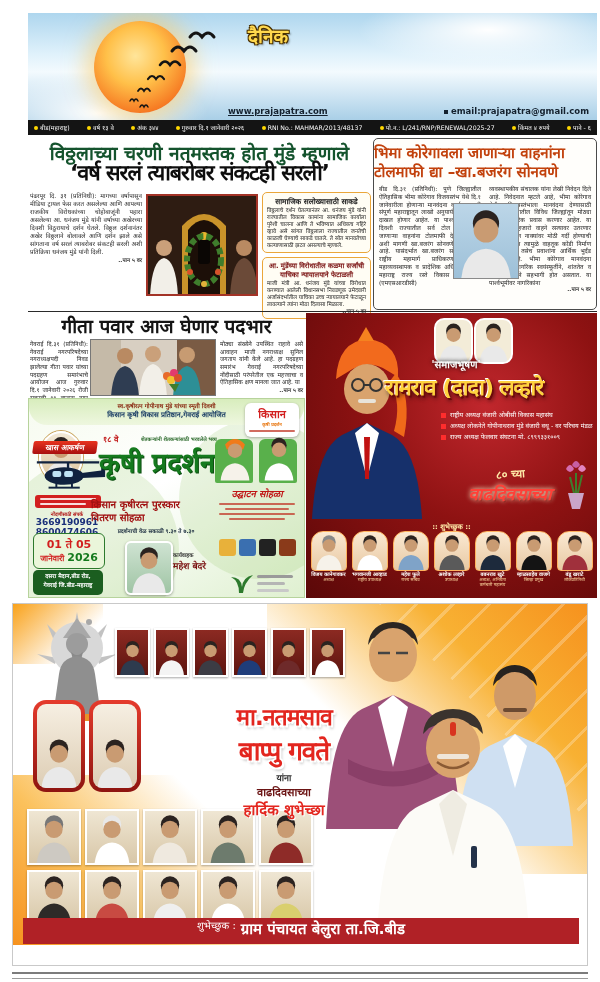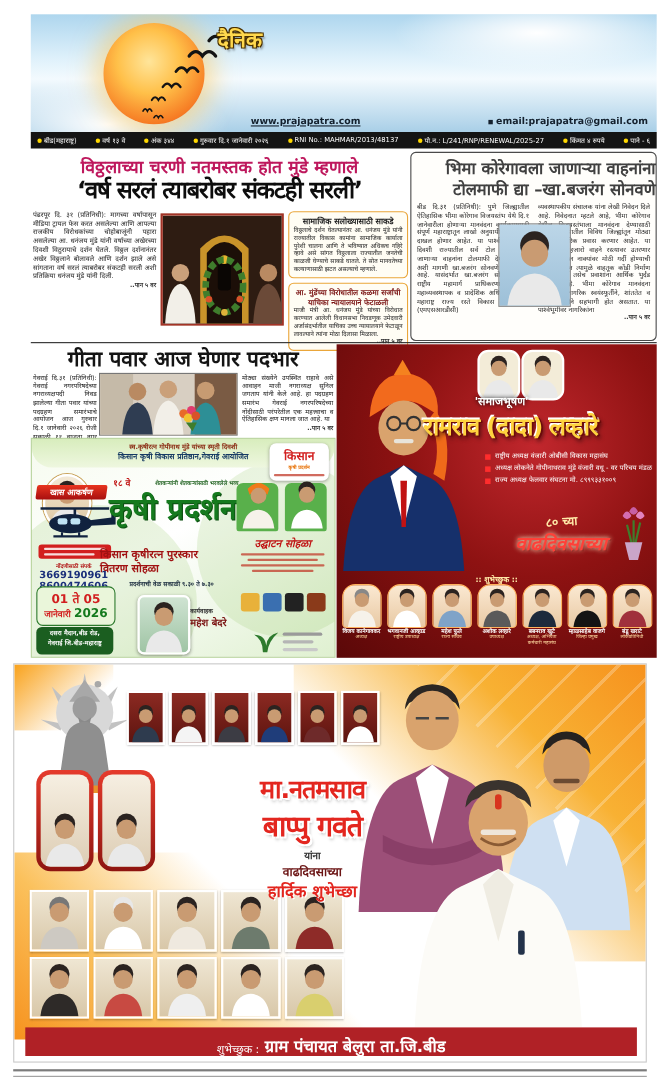--- a/index.html
+++ b/index.html
@@ -6,45 +6,45 @@
   .page{position:relative;width:600px;height:982px;background:#ffffff;margin:0 auto;overflow:hidden;
         font-family:"DejaVu Sans",sans-serif;color:#111;}
   .abs{position:absolute;}
   
   .masthead{left:28px;top:13px;width:569px;height:107px;overflow:hidden;
     background:linear-gradient(180deg,#aed6ee 0%,#dff1fb 38%,#f3fafe 55%,#a9cfe7 100%);}
   .cloud{position:absolute;background:radial-gradient(closest-side,#ffffff,rgba(255,255,255,0));border-radius:50%;}
   .sun{position:absolute;left:66px;top:8px;width:92px;height:92px;border-radius:50%;
     background:radial-gradient(circle at 45% 38%,#ffe59a 0%,#ffc049 38%,#f5731f 78%,#ea5a12 100%);
     box-shadow:0 0 22px 8px rgba(255,200,90,.55);}
-  .brand-top{position:absolute;left:170px;top:10px;width:140px;
+  .brand-top{position:absolute;left:170px;top:10px;width:140px;text-align:center;
     font-size:19px;font-weight:900;color:#ffd84d;
     text-shadow:1px 1px 0 #4a3000,-1px -1px 0 #4a3000,1px -1px 0 #4a3000,-1px 1px 0 #4a3000,2px 2px 2px rgba(0,0,0,.35);}
   .brand{position:absolute;left:188px;top:24px;width:344px;text-align:center;
     font-size:58px;line-height:1.0;font-weight:900;color:#e8151c;letter-spacing:-2px;
     text-shadow:1px 1px 0 #9d0d10;}
   .mast-site{position:absolute;left:200px;top:93px;width:160px;font-size:8.5px;font-weight:bold;color:#14212e;text-decoration:underline;}
   .mast-email{position:absolute;right:8px;top:93px;font-size:8.5px;font-weight:bold;color:#14212e;}
   .sqdot{display:inline-block;width:4px;height:4px;background:#14212e;margin-right:3px;vertical-align:middle;}
   
   .info-bar{left:28px;top:120px;width:569px;height:15px;background:#141414;display:flex;align-items:center;
     justify-content:space-between;padding:0 6px;box-sizing:border-box;}
   .ib-item{display:flex;align-items:center;color:#fff;font-size:6.2px;white-space:nowrap;}
   .ib-dot{width:4px;height:4px;border-radius:50%;background:#ffd800;margin-right:2px;flex:none;}
   
-  .kicker{position:absolute;left:0;top:3px;width:100%;text-align:center;font-size:16px;font-weight:800;color:#be185d;}
+  .kicker{position:absolute;left:0;top:3px;width:100%;text-align:center;font-size:19px;font-weight:800;color:#14532d;}
   .lead-head{position:absolute;left:0;top:20px;width:100%;text-align:center;font-size:21.5px;font-weight:900;color:#0d0d0d;letter-spacing:-1px;}
   .news-text{font-size:6.2px;line-height:1.3;text-align:justify;color:#1c1c1c;}
   .jump{font-size:5.5px;font-weight:bold;color:#333;text-align:right;display:block;}
   .sub-box{border:1.2px solid #eaa63a;border-radius:5px;background:#fffdf4;padding:3px 4px;box-sizing:border-box;margin-bottom:4px;}
   .sub-box .bt{font-size:7.3px;font-weight:800;text-align:center;color:#222;margin-bottom:1px;}
   .sub-box.red .bt{color:#7a1212;font-size:6.8px;}
   .sub-box .bb{font-size:5.5px;line-height:1.28;text-align:justify;color:#222;}
   .toll{left:373px;top:138px;width:224px;height:172px;border:1.5px solid #4a4a4a;border-radius:5px;background:#fffefb;box-sizing:border-box;}
-  .toll-head{position:absolute;left:0;top:5px;width:100%;text-align:right;font-size:15px;line-height:1.25;font-weight:900;color:#404040;}
+  .toll-head{position:absolute;left:0;top:5px;width:100%;text-align:left;font-size:15px;line-height:1.25;font-weight:900;color:#c2410c;}
   .geeta{left:28px;top:313px;width:277px;height:84px;}
   .geeta-head{position:absolute;left:0;top:0;width:100%;text-align:center;font-size:19px;font-weight:900;color:#141414;}
   .hline{left:28px;top:311px;width:569px;height:0;border-top:1px solid #2a2a2a;}
   
   .photo-frame{box-sizing:border-box;overflow:hidden;background:#dcd4c6;}
   .pp{overflow:hidden;display:block;}
   .pp svg{display:block;width:100%;height:100%;}
   .pp .hair{fill:#2b2320;} .pp .head{fill:#c99b72;} .pp .body{fill:#e9e9e9;}
   
   .krishi{left:28px;top:398px;width:277px;height:200px;box-sizing:border-box;border:1px solid #b7d39c;
@@ -122,22 +122,22 @@
   .bd-s1{font-size:9px;font-weight:800;color:#333;margin-top:3px;}
   .bd-s2{font-size:11px;font-weight:800;color:#6b1414;}
   .bd-s3{font-size:15px;font-weight:900;color:#e3261f;text-shadow:1px 1px 0 #fff;}
   .bd-row6{position:absolute;left:102px;top:24px;display:flex;gap:4px;z-index:2;}
   .bd-row6 .c{width:31px;height:45px;border:2px solid #fff;box-shadow:0 1px 2px rgba(0,0,0,.35);overflow:hidden;background:linear-gradient(#8c2a22,#5d140f);}
   .frame-red{border-radius:13px;background:linear-gradient(#e53b2c,#8e1410);padding:4px;box-sizing:border-box;z-index:2;}
   .frame-red .pp{border-radius:9px;background:linear-gradient(#f6efe2,#ddcdb4);width:100%;height:100%;}
   .bd-grid{position:absolute;left:14px;top:205px;width:286px;z-index:2;}
   .bd-grid .r{display:flex;gap:4px;margin-bottom:5px;}
   .bd-grid .c{width:53px;height:52px;border:2px solid #fff;box-shadow:0 1px 2px rgba(0,0,0,.3);overflow:hidden;background:linear-gradient(#efe6d3,#d8c7a8);}
-  .bd-foot{position:absolute;left:10px;top:330px;width:556px;height:26px;background:#b02126;z-index:4;
-    display:flex;align-items:flex-end;justify-content:center;color:#fff;}
+  .bd-foot{position:absolute;left:10px;top:314px;width:556px;height:26px;background:#b02126;z-index:4;
+    display:flex;align-items:flex-start;justify-content:center;color:#fff;}
   .bd-foot .pre{font-size:10px;margin-right:5px;}
   .bd-foot .main{font-size:15px;font-weight:900;}
   .dblline{left:12px;top:972px;width:576px;height:4px;border-top:2px solid #7c7c7c;border-bottom:1px solid #9a9a9a;}
   
   .bd-row6 .c:nth-child(1) .body{fill:#2e3b4e}.bd-row6 .c:nth-child(2) .body{fill:#f4f4f4}
   .bd-row6 .c:nth-child(3) .body{fill:#3c3c44}.bd-row6 .c:nth-child(4) .body{fill:#1f3d7a}
   .bd-row6 .c:nth-child(5) .body{fill:#6e2a2a}.bd-row6 .c:nth-child(6) .body{fill:#ffffff}
   .bd-grid .r1 .c:nth-child(1) .body{fill:#cdc9c2}.bd-grid .r1 .c:nth-child(1) .hair{fill:#777}
   .bd-grid .r1 .c:nth-child(2) .body{fill:#fff}.bd-grid .r1 .c:nth-child(2) .hair{fill:#e8e8e8}
   .bd-grid .r1 .c:nth-child(3) .body{fill:#efe9df}.bd-grid .r1 .c:nth-child(4) .body{fill:#6d7b6d}

